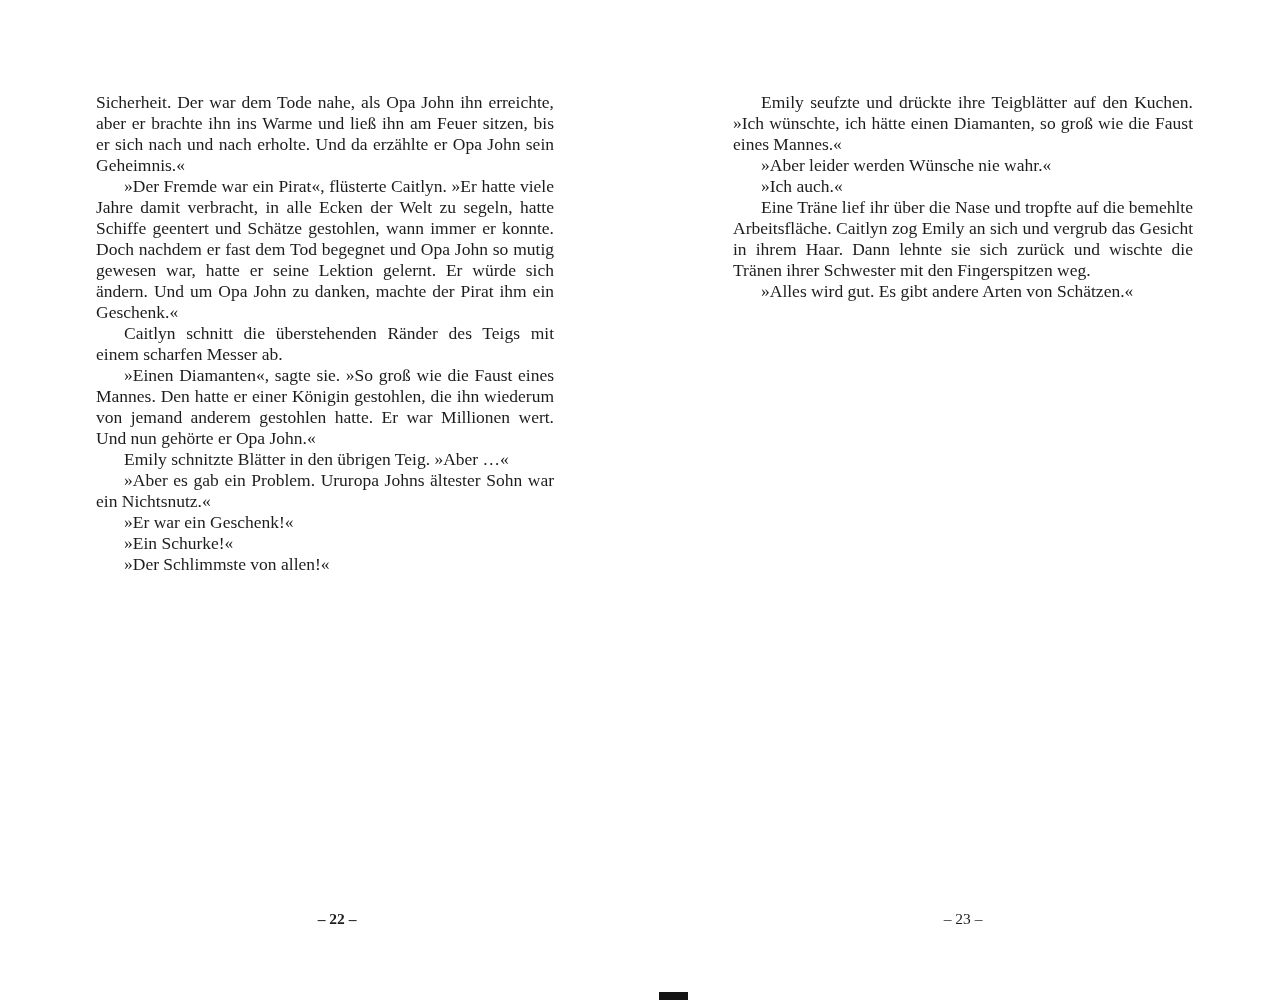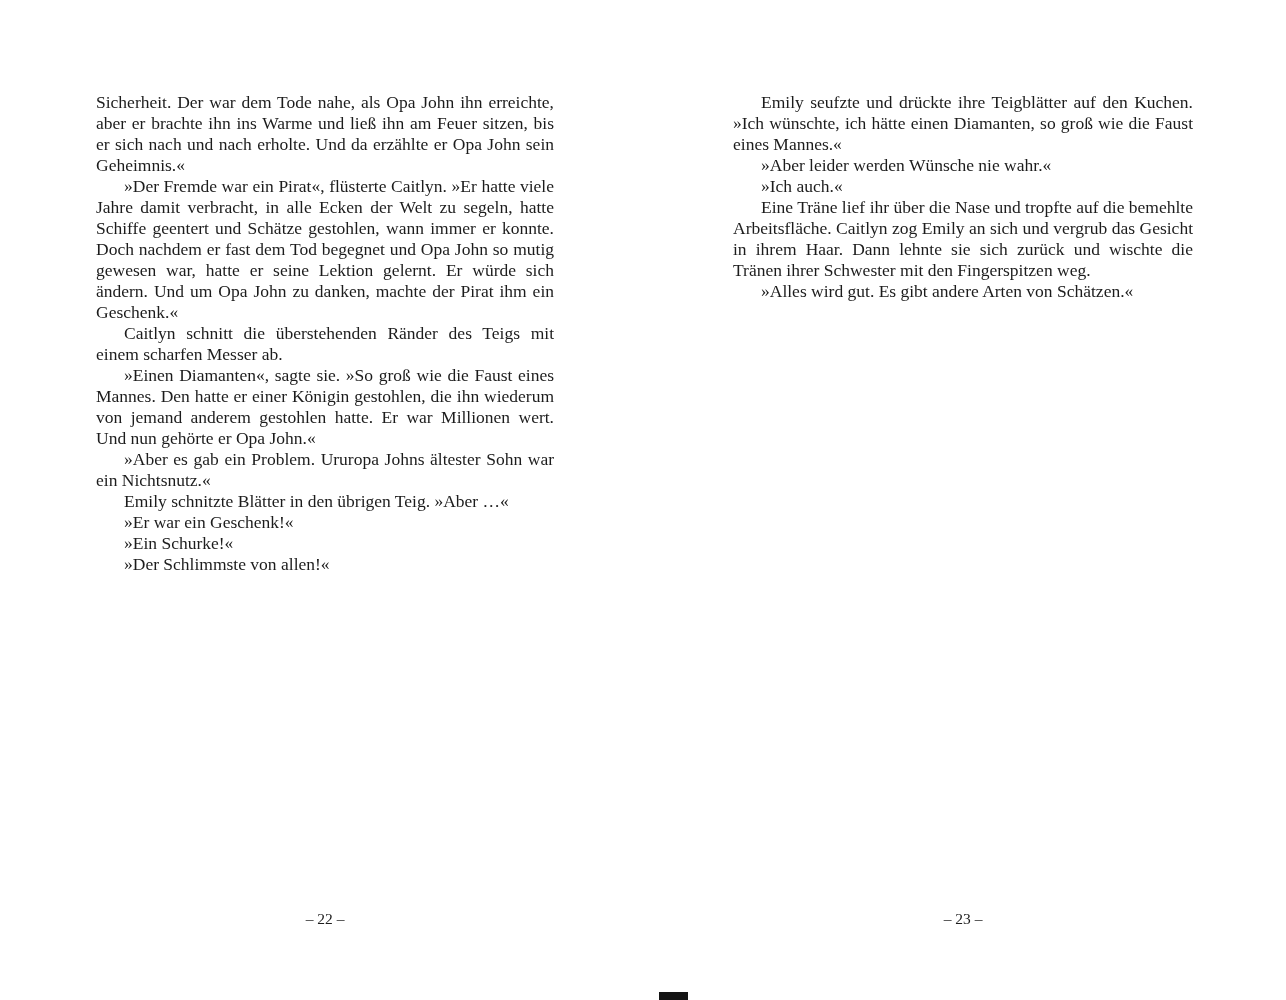--- a/index.html
+++ b/index.html
@@ -41,22 +41,23 @@
     text-indent: 28px;
   }
   .page-number {
     position: absolute;
     top: 910px;
     font-size: 15.5px;
     text-align: center;
     color: #1c1c1c;
   }
   .page-number.left {
-    left: 96px;
+    left: 108px;
     width: 458px;
+    font-weight: bold;
   }
   .page-number.right {
     left: 733px;
     width: 460px;
   }
   .bottom-peek {
     position: absolute;
     left: 659px;
     top: 992px;
     width: 29px;
@@ -67,22 +68,22 @@
 </head>
 <body>
 
 <div>
 
   <div class="text-column left">
     <p>Sicherheit. Der war dem Tode nahe, als Opa John ihn erreichte, aber er brachte ihn ins Warme und ließ ihn am Feuer sitzen, bis er sich nach und nach erholte. Und da erzählte er Opa John sein Geheimnis.«</p>
     <p class="indent">»Der Fremde war ein Pirat«, flüsterte Caitlyn. »Er hatte viele Jahre damit verbracht, in alle Ecken der Welt zu segeln, hatte Schiffe geentert und Schätze gestohlen, wann immer er konnte. Doch nachdem er fast dem Tod begegnet und Opa John so mutig gewesen war, hatte er seine Lektion gelernt. Er würde sich ändern. Und um Opa John zu danken, machte der Pirat ihm ein Geschenk.«</p>
     <p class="indent">Caitlyn schnitt die überstehenden Ränder des Teigs mit einem scharfen Messer ab.</p>
     <p class="indent">»Einen Diamanten«, sagte sie. »So groß wie die Faust eines Mannes. Den hatte er einer Königin gestohlen, die ihn wiederum von jemand anderem gestohlen hatte. Er war Millionen wert. Und nun gehörte er Opa John.«</p>
+    <p class="indent">Emily schnitzte Blätter in den übrigen Teig. »Aber …«</p>
     <p class="indent">»Aber es gab ein Problem. Ururopa Johns ältester Sohn war ein Nichtsnutz.«</p>
-    <p class="indent">Emily schnitzte Blätter in den übrigen Teig. »Aber …«</p>
     <p class="indent">»Er war ein Geschenk!«</p>
     <p class="indent">»Ein Schurke!«</p>
     <p class="indent">»Der Schlimmste von allen!«</p>
   </div>
   <div class="page-number left">– 22 –</div>
 
   <div class="text-column right">
     <p class="indent">Emily seufzte und drückte ihre Teigblätter auf den Kuchen. »Ich wünschte, ich hätte einen Diamanten, so groß wie die Faust eines Mannes.«</p>
     <p class="indent">»Aber leider werden Wünsche nie wahr.«</p>
     <p class="indent">»Ich auch.«</p>

